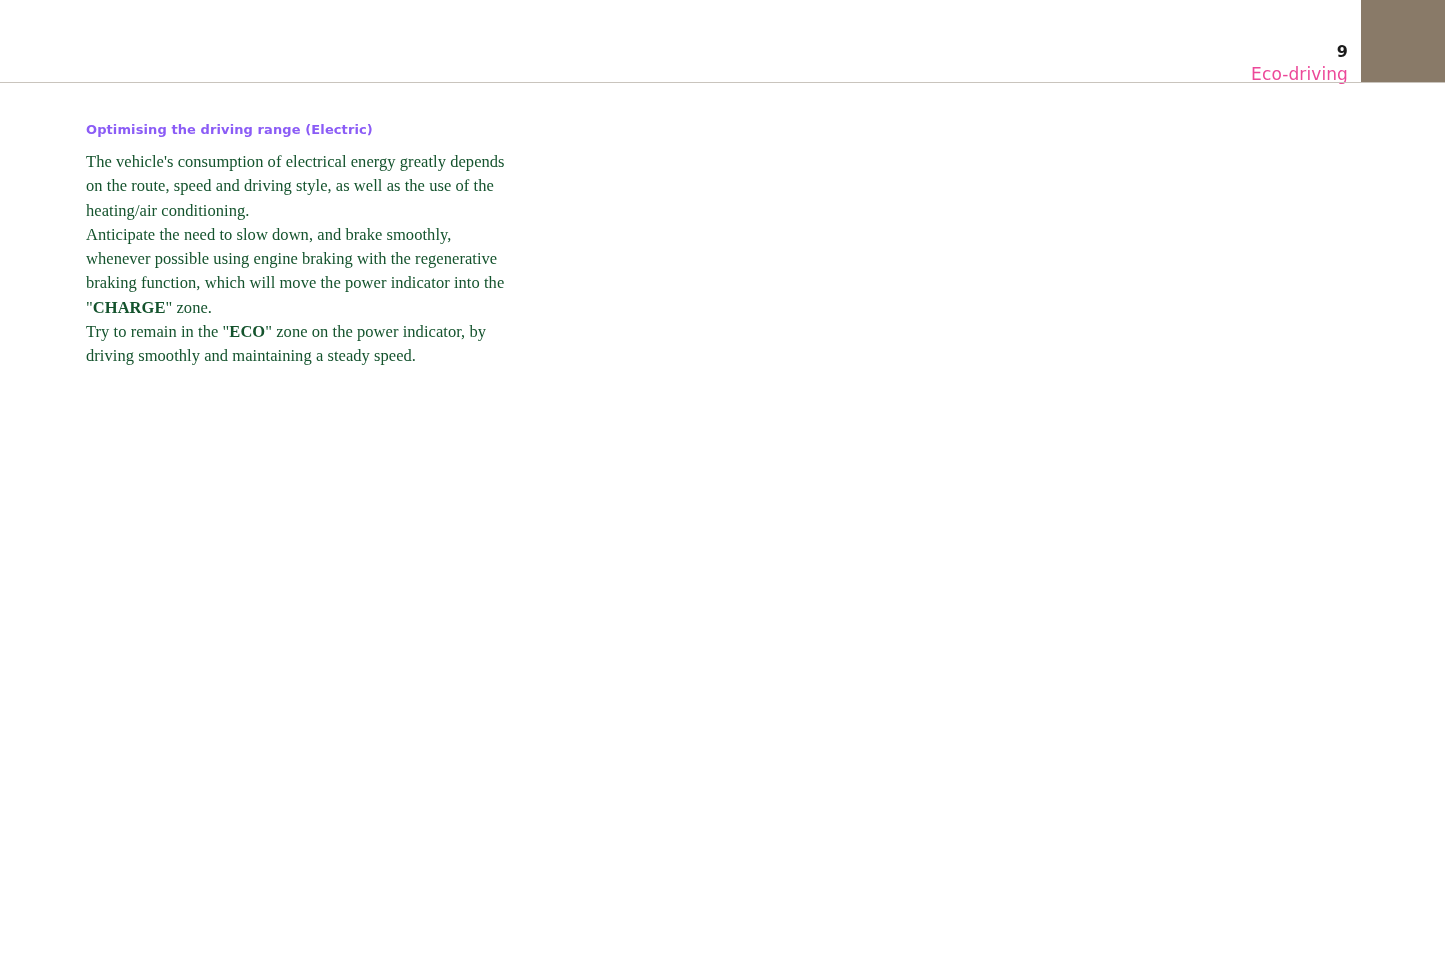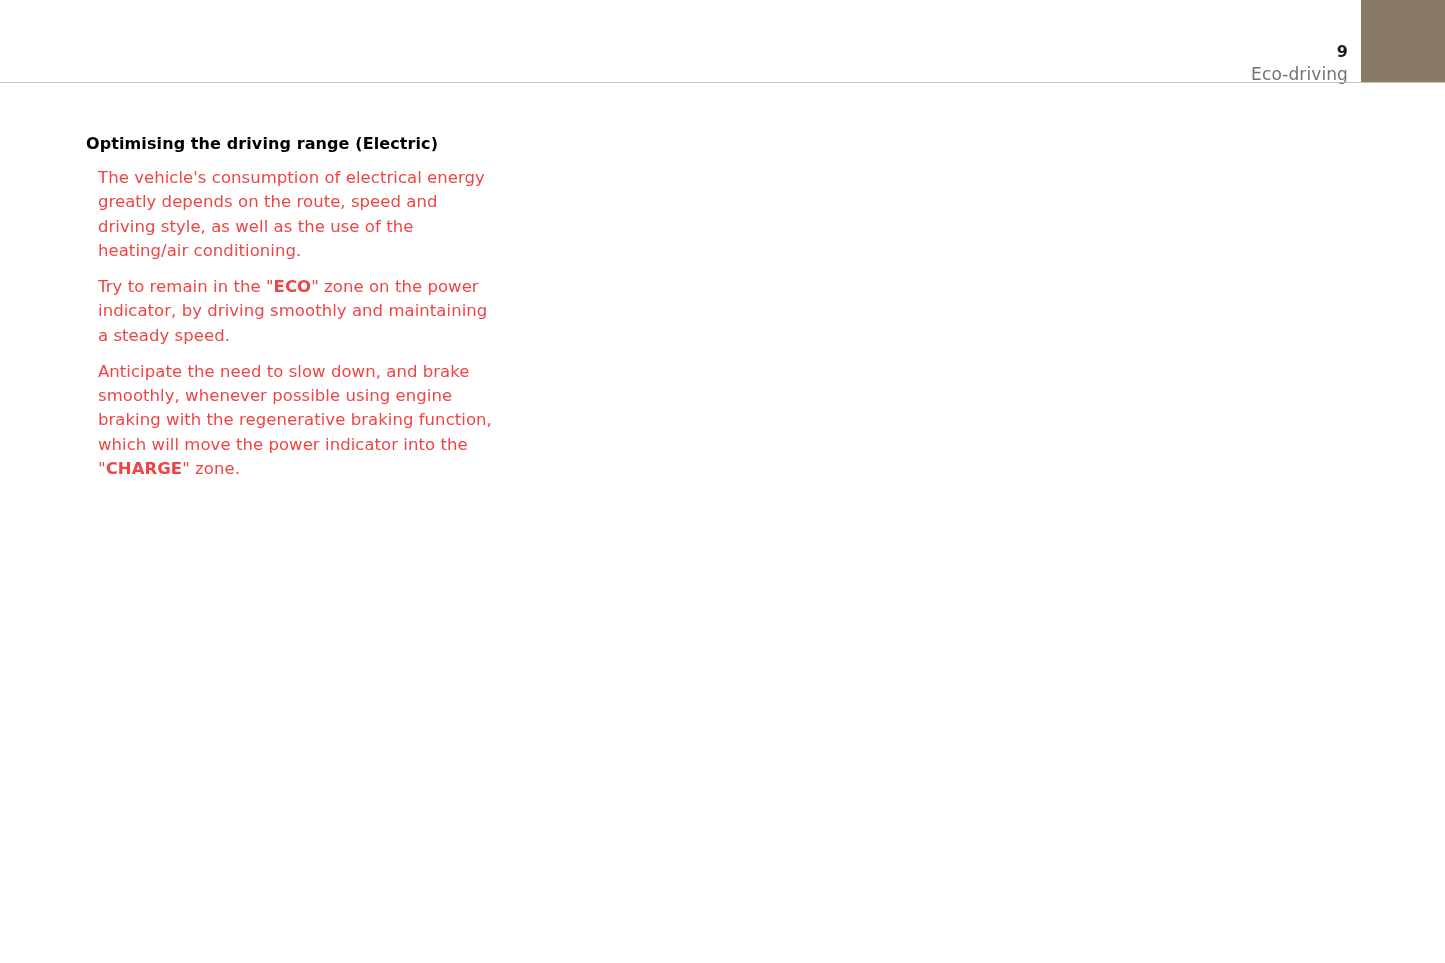--- a/index.html
+++ b/index.html
@@ -34,54 +34,55 @@
   }
   .page-number {
     font-size: 16px;
     font-weight: bold;
     color: #1a1a1a;
     letter-spacing: 0.2px;
   }
   .section-name {
     font-size: 17px;
     font-weight: normal;
-    color: #737373;
+    color: #ec4899;
     margin-top: 2px;
     letter-spacing: 0.1px;
   }
   .header-rule {
     position: absolute;
     top: 82px;
     right: 0;
     width: 1445px;
     height: 1px;
     background: #c9c4bd;
   }
 
   
   .content-column {
     position: absolute;
     left: 86px;
     top: 118px;
     width: 420px;
   }
   .article-title {
-    font-size: 16px;
+    font-size: 13px;
     font-weight: bold;
-    color: #000000;
-    margin: 16px 0 13px 0;
+    color: #8b5cf6;
+    margin: 4px 0 13px 0;
     letter-spacing: 0.1px;
     white-space: nowrap;
   }
   .paragraph {
     font-size: 16.5px;
     line-height: 1.47;
-    color: #ef4444;
-    margin: 12px;
+    color: #14532d;
+    margin: 0;
     letter-spacing: 0.05px;
+    font-family: Liberation Serif, serif;
   }
   .paragraph b {
     font-weight: bold;
   }
 </style>
 </head>
 <body>
 
 <div class="header-tab" style="background: rgb(137, 122, 104);"></div>
 
@@ -89,16 +90,16 @@
   <div class="page-number">9</div>
   <div class="section-name">Eco-driving</div>
 </div>
 
 <div class="header-rule"></div>
 
 <div class="content-column">
   <h1 class="article-title">Optimising the driving range (Electric)</h1>
   <div id="paragraphs">
       <p class="paragraph"><span>The vehicle's consumption of electrical energy greatly depends on the route, speed and driving style, as well as the use of the heating/air conditioning.</span></p>
+      <p class="paragraph"><span>Anticipate the need to slow down, and brake smoothly, whenever possible using engine braking with the regenerative braking function, which will move the power indicator into the "</span><b>CHARGE</b><span>" zone.</span></p>
       <p class="paragraph"><span>Try to remain in the "</span><b>ECO</b><span>" zone on the power indicator, by driving smoothly and maintaining a steady speed.</span></p>
-      <p class="paragraph"><span>Anticipate the need to slow down, and brake smoothly, whenever possible using engine braking with the regenerative braking function, which will move the power indicator into the "</span><b>CHARGE</b><span>" zone.</span></p>
     </div>
 </div>
 
 </body></html>

